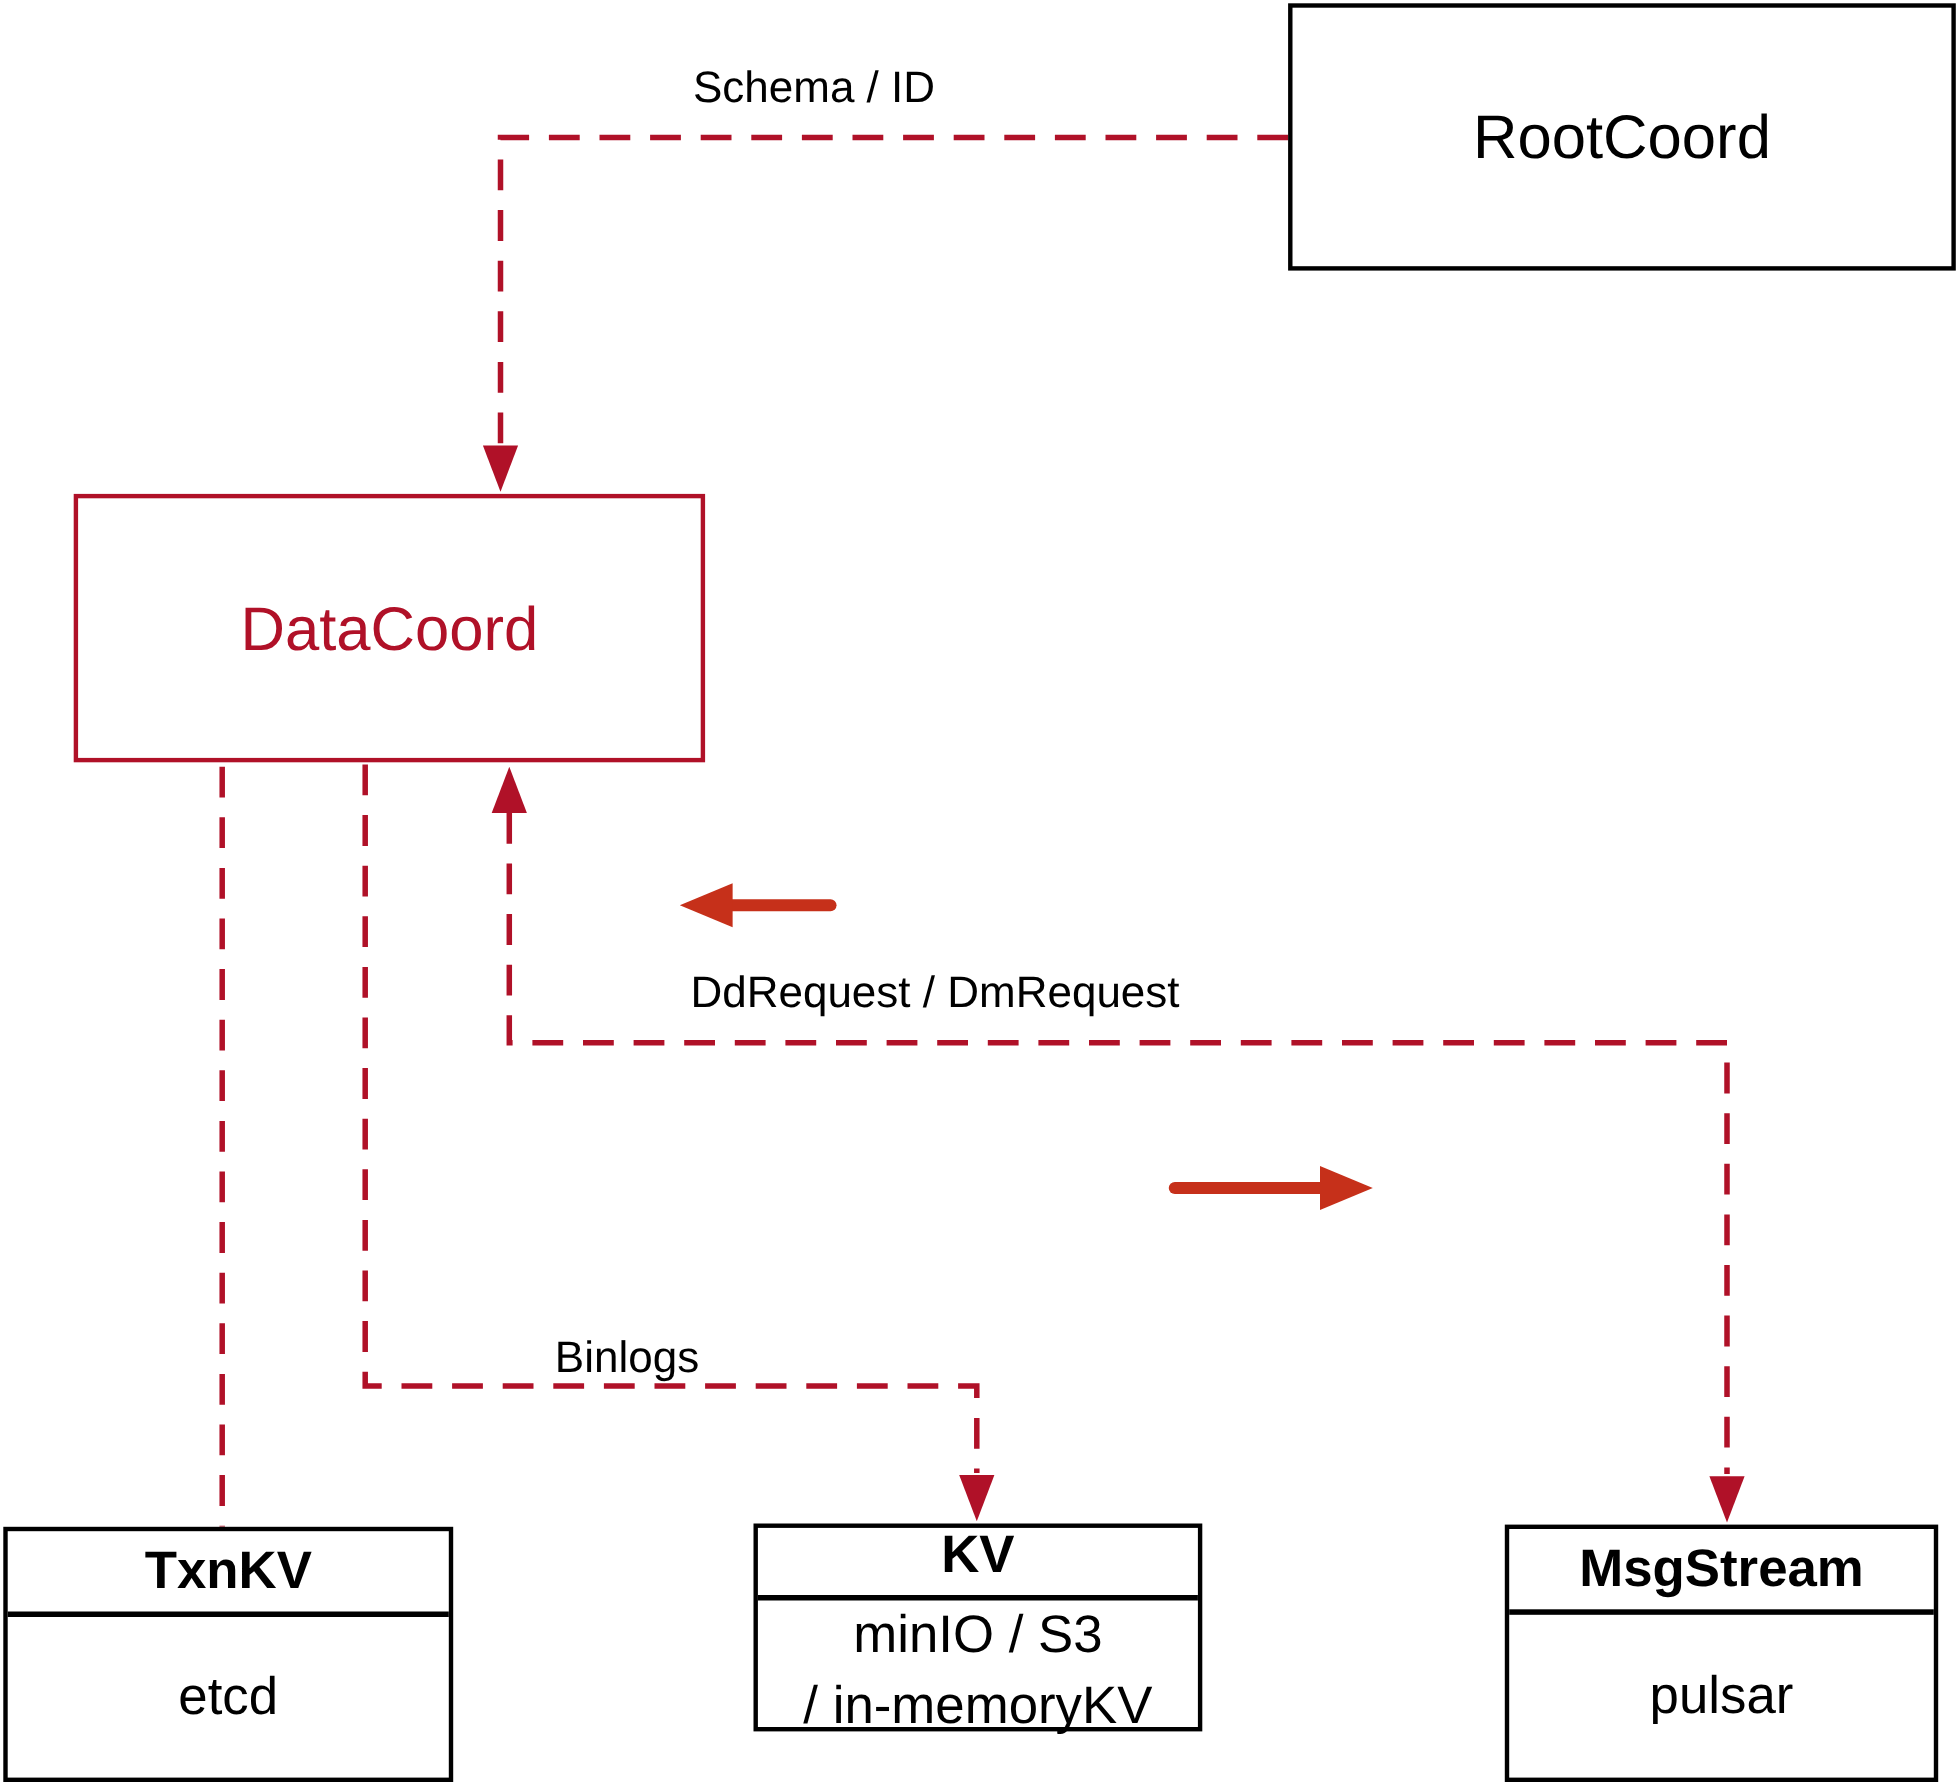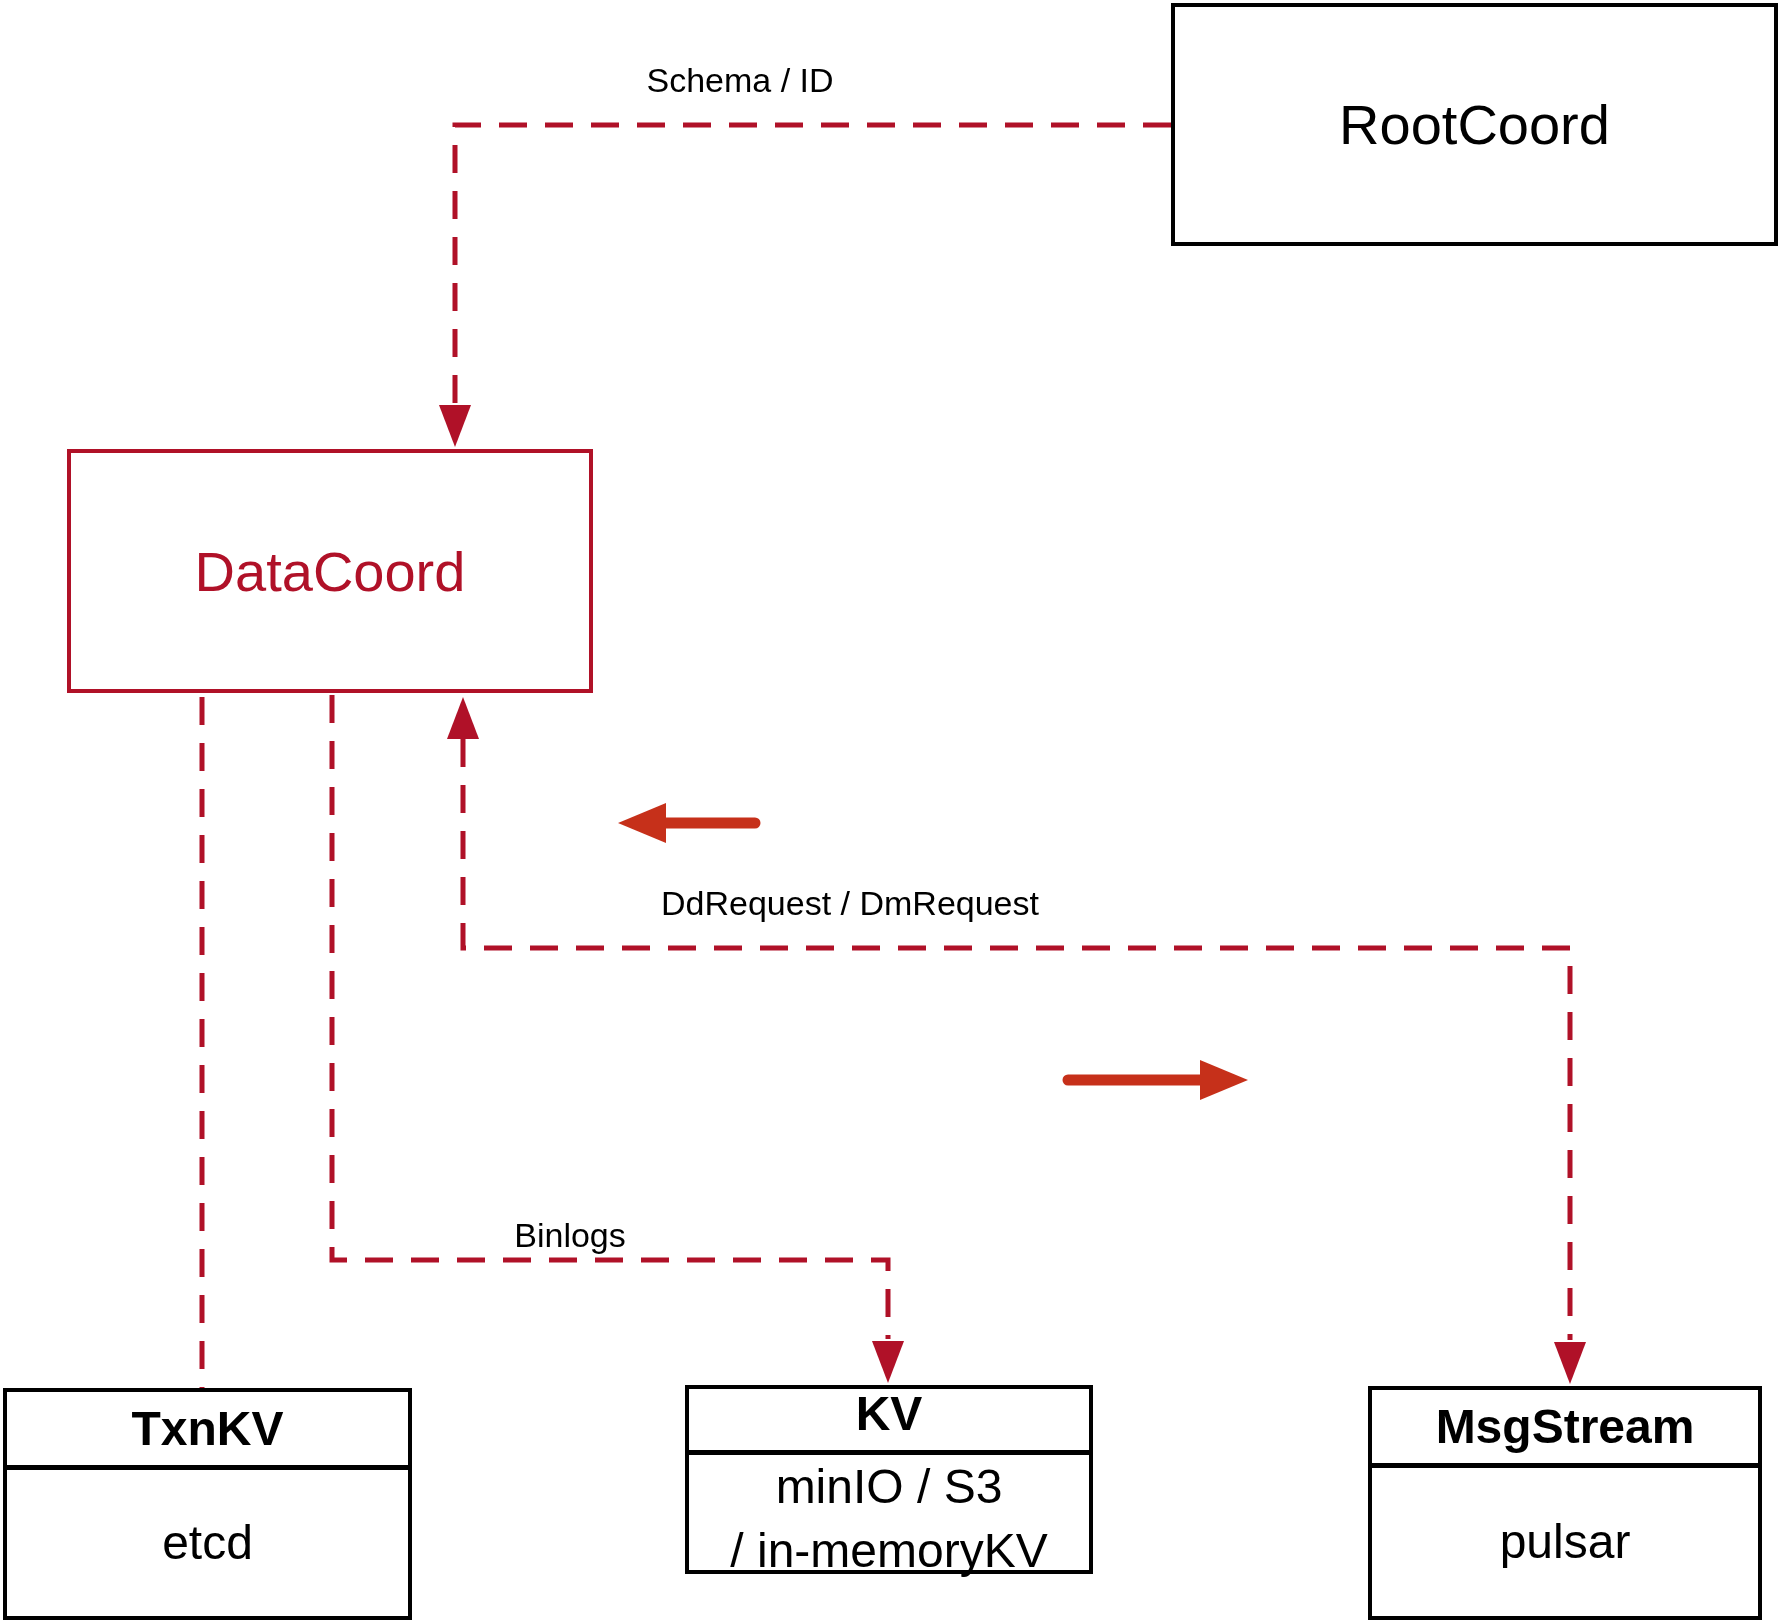--- a/index.html
+++ b/index.html
@@ -36,21 +36,21 @@
 
   .node{
     position:absolute;
     border:4px solid var(--box-black);
     background:var(--background);
     display:flex;align-items:center;justify-content:center;
     font-size:56px;color:#000;
   }
   .node-rootcoord{left:1171px;top:3px;width:607px;height:243px;}
   .node-datacoord{
-    left:67px;top:449px;width:526px;height:244px;
+    left:67px;top:449px;width:574px;height:244px;
     border-color:var(--accent-crimson);
     color:var(--accent-crimson);
   }
   .store{
     position:absolute;
     border:4px solid var(--box-black);
     background:var(--background);
     display:flex;flex-direction:column;
     color:#000;
     justify-content:center;
@@ -65,21 +65,21 @@
     font-size:48px;font-weight:bold;
   }
   .store-body{
     flex:1 1 auto;
     display:flex;flex-direction:column;align-items:center;justify-content:center;
     font-size:48px;line-height:64px;text-align:center;
   }
   .edge-label{
     position:absolute;
     transform:translate(-50%,-50%);
-    font-size:34px;color:#000;white-space:nowrap;
+    font-size:40px;color:#000;white-space:nowrap;
   }
   .label-schema-id{left:740px;top:80px;}
   .label-dd-dm{left:850px;top:903px;}
   .label-timetick{left:842px;top:1003px;}
   .label-binlogs{left:570px;top:1211px;margin-top:24px;}
 </style>
 </head>
 <body>
 
 <div class="canvas">

